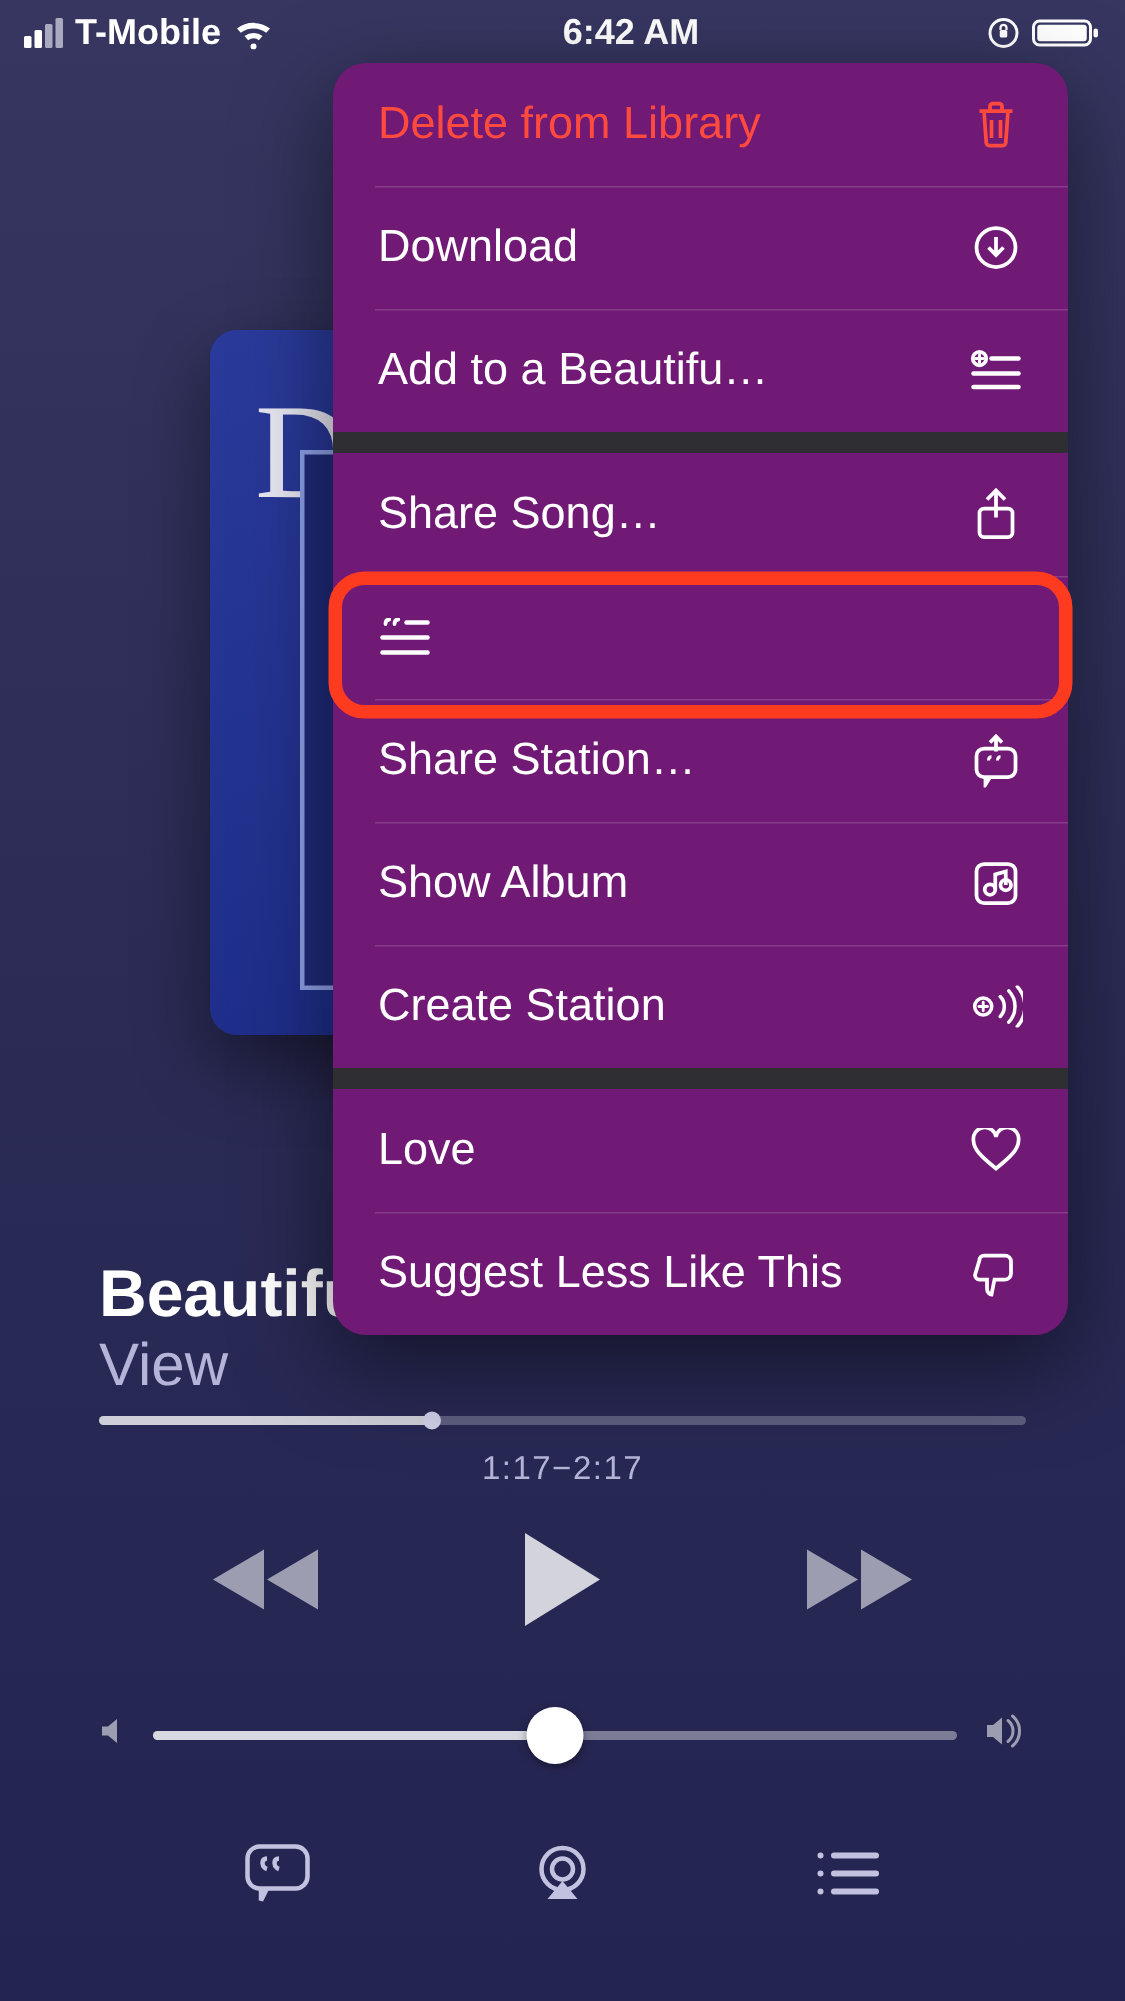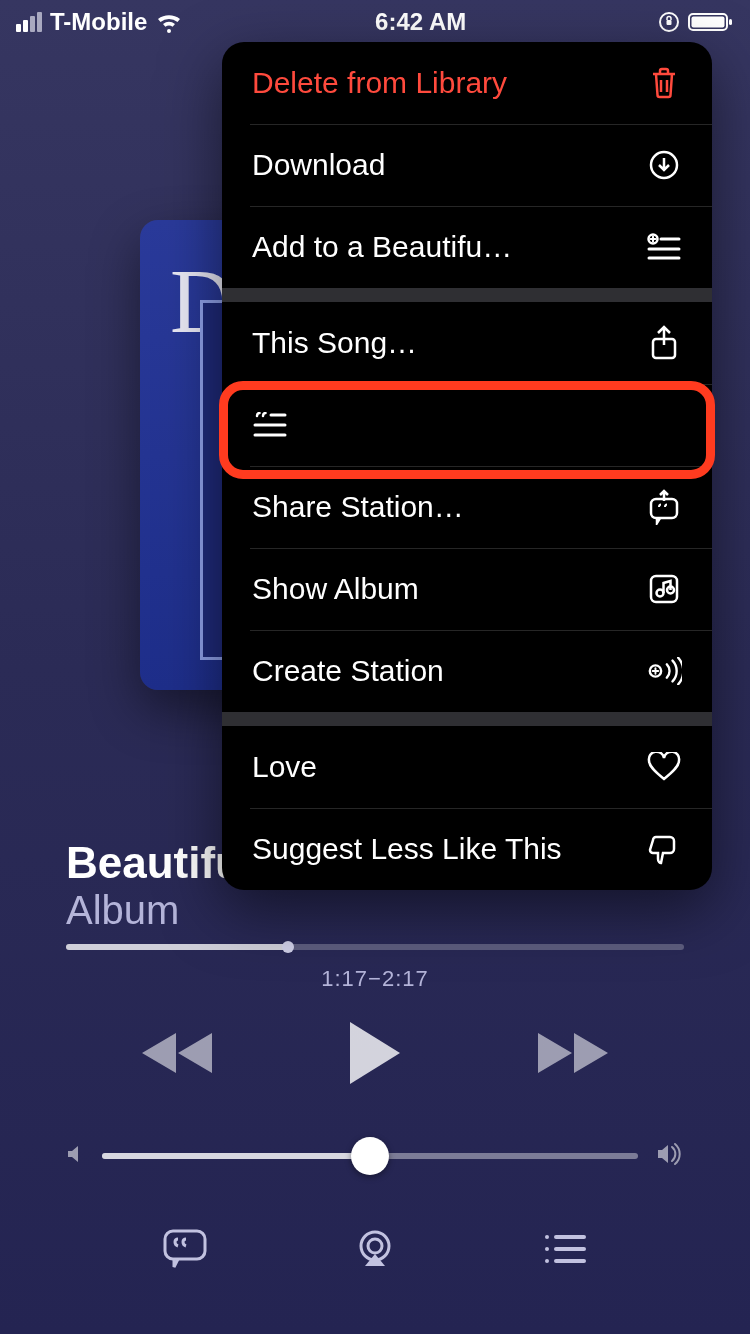--- a/index.html
+++ b/index.html
@@ -102,21 +102,21 @@
     display:flex; justify-content:space-around; align-items:center;
     padding: 0 90px;
   }
   .bottom-row svg { stroke:#c2c2e0; fill:none; }
 
   
   .context-menu {
     position:absolute;
     left:222px; top:42px;
     width:490px;
-    background:#000000;
+    background:#701a75;
     border-radius:22px;
     box-shadow: 0 20px 60px rgba(0,0,0,.5);
     overflow:hidden;
   }
   .menu-item {
     display:flex; align-items:center; justify-content:space-between;
     padding: 0 30px;
     height: 82px;
     font-size:30px; color:#fff;
     position:relative;
@@ -173,21 +173,21 @@
     </span>
   </div>
 </div>
 
 <div class="album-art">
   <div class="album-letter">D</div>
   <div class="album-inner"></div>
 </div>
 
 <div class="song-title">Beautifu</div>
-<div class="song-artist">Album</div>
+<div class="song-artist">View</div>
 
 <div class="progress">
   <div class="progress-track">
     <div class="progress-fill"></div>
     <div class="progress-thumb"></div>
   </div>
   <div class="times">
     <span>1:17</span>
     <span>−2:17</span>
   </div>
@@ -287,21 +287,21 @@
           <circle cx="6" cy="6" r="4.5" stroke-width="2.5"></circle>
           <line x1="6" y1="3.5" x2="6" y2="8.5" stroke-width="2"></line>
           <line x1="3.5" y1="6" x2="8.5" y2="6" stroke-width="2"></line>
         </svg>
     </span>
   </div>
 
   <div class="menu-divider"></div>
 
   <div class="menu-item">
-    <span>This Song…</span>
+    <span>Share Song…</span>
     <span class="icon">
       <svg width="28" height="36" viewBox="0 0 28 36" fill="none" stroke="#fff" stroke-width="2.5">
           <path d="M14 2v18M8 8l6-6 6 6"></path>
           <rect x="3" y="14" width="22" height="19" rx="3"></rect>
         </svg>
     </span>
   </div>
 
   <div class="menu-item">
     <span class="icon">

